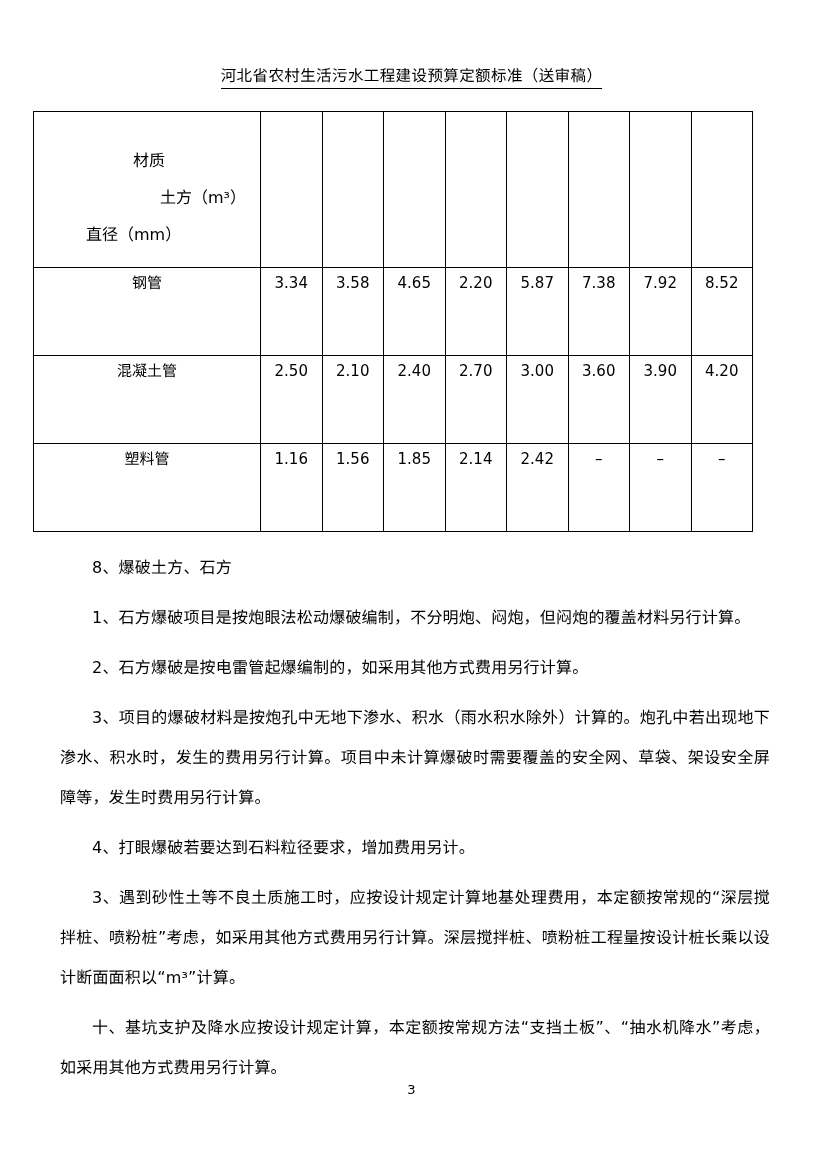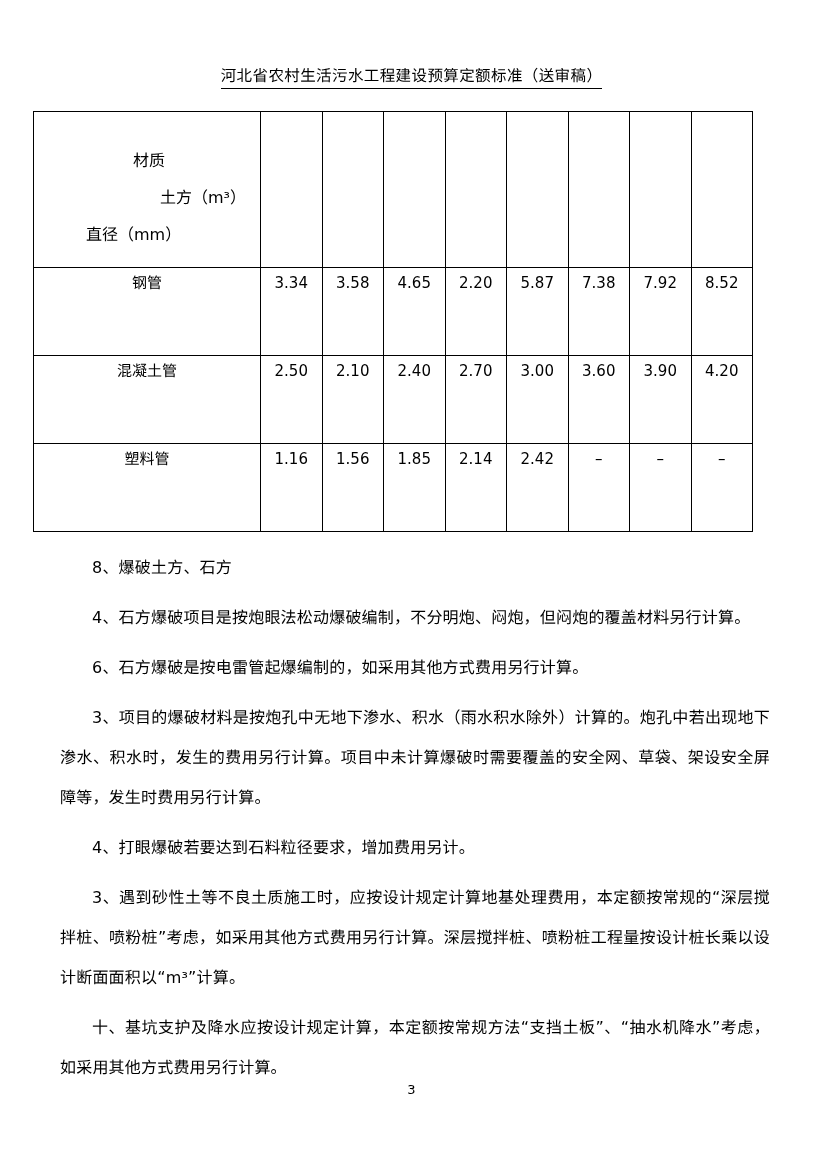--- a/index.html
+++ b/index.html
@@ -202,22 +202,22 @@
         <td class="num-cell">2.42</td>
         <td class="num-cell dash">–</td>
         <td class="num-cell dash">–</td>
         <td class="num-cell dash">–</td>
       </tr>
     </tbody>
   </table>
 
   <div class="body-text">
     <p class="para indent">8、爆破土方、石方</p>
-    <p class="para indent">4、石方爆破项目是按炮眼法松动爆破编制，不分明炮、闷炮，但闷炮的覆盖材料另行计算。</p>
-    <p class="para indent">6、石方爆破是按电雷管起爆编制的，如采用其他方式费用另行计算。</p>
+    <p class="para indent">1、石方爆破项目是按炮眼法松动爆破编制，不分明炮、闷炮，但闷炮的覆盖材料另行计算。</p>
+    <p class="para indent">2、石方爆破是按电雷管起爆编制的，如采用其他方式费用另行计算。</p>
     <p class="para indent">3、项目的爆破材料是按炮孔中无地下渗水、积水（雨水积水除外）计算的。炮孔中若出现地下渗水、积水时，发生的费用另行计算。项目中未计算爆破时需要覆盖的安全网、草袋、架设安全屏障等，发生时费用另行计算。</p>
     <p class="para indent">4、打眼爆破若要达到石料粒径要求，增加费用另计。</p>
     <p class="para indent">3、遇到砂性土等不良土质施工时，应按设计规定计算地基处理费用，本定额按常规的“深层搅拌桩、喷粉桩”考虑，如采用其他方式费用另行计算。深层搅拌桩、喷粉桩工程量按设计桩长乘以设计断面面积以“m³”计算。</p>
     <p class="para indent">十、基坑支护及降水应按设计规定计算，本定额按常规方法“支挡土板”、“抽水机降水”考虑，如采用其他方式费用另行计算。</p>
   </div>
 
   <div class="page-footer">
     <span class="page-number">3</span>
   </div>
 

